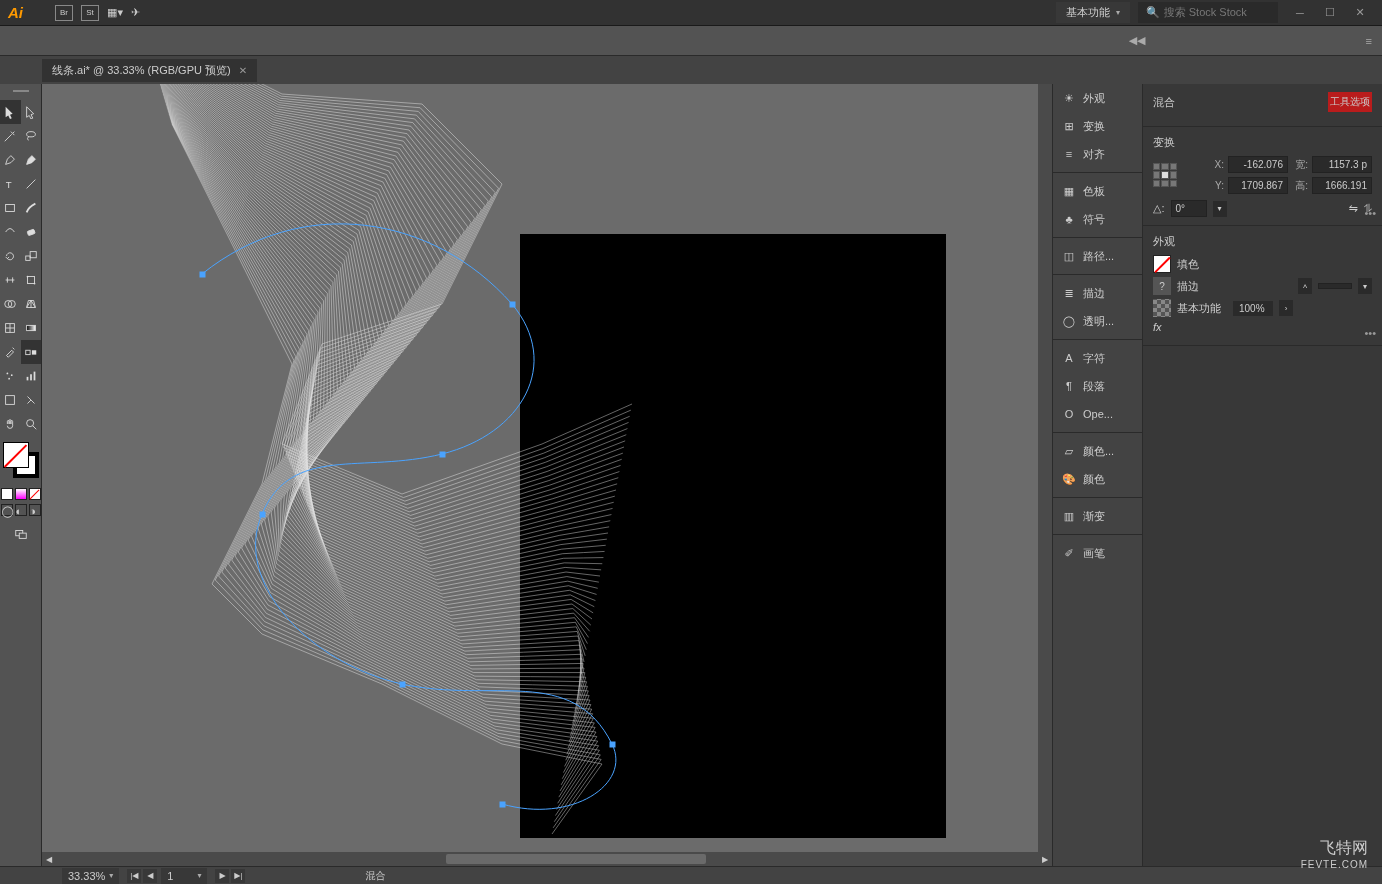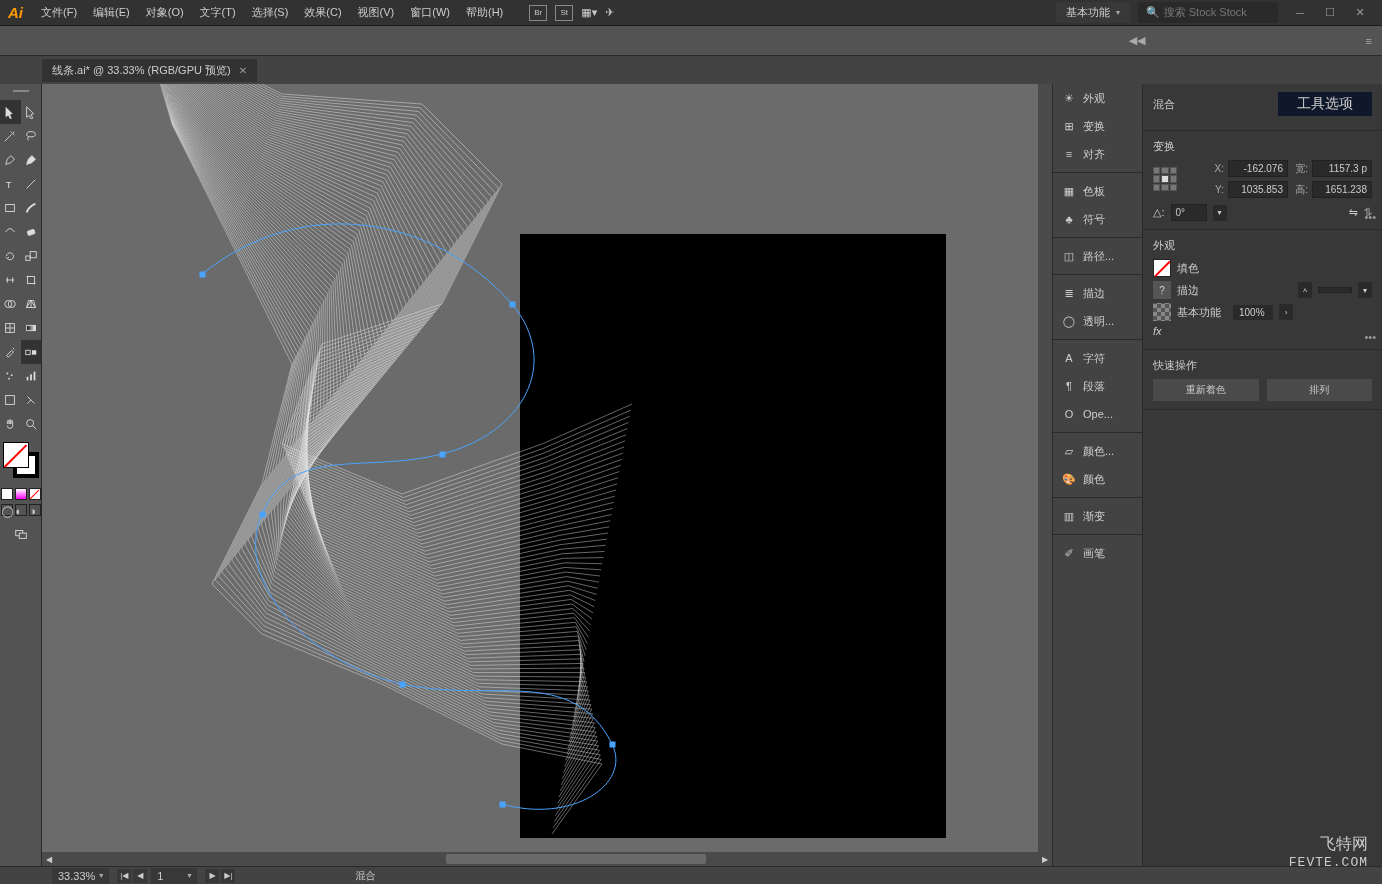--- a/index.html
+++ b/index.html
@@ -42,69 +42,58 @@
 .dock{width:90px;background:#434343;border-left:1px solid #2a2a2a;display:flex;flex-direction:column}
 .dock-item{height:24px;display:flex;align-items:center;gap:6px;padding:0 8px;cursor:pointer;margin:2px 0}
 .dock-sep{height:1px;background:#2a2a2a;margin:4px 0}
 .dock-icon{width:16px;height:16px;display:flex;align-items:center;justify-content:center}
 .props{width:240px;background:#383838;border-left:1px solid #2a2a2a;display:flex;flex-direction:column}
 .prop-tabs{display:flex;height:26px;background:#323232;align-items:center}
 .ptab{padding:5px 10px;color:#999;cursor:pointer}
 .ptab.active{background:#383838;color:#ddd}
 .section{padding:8px 10px;border-bottom:1px solid #2a2a2a}
 .sec-head{font-size:11px;color:#aaa;margin-bottom:6px;display:flex;justify-content:space-between;align-items:center}
-.toolopt-btn{background:#0f172a;padding:3px 19px;font-size:14px;cursor:pointer}
+.toolopt-btn{background:#b91c1c;padding:3px 2px;font-size:10px;cursor:pointer}
 .xform-grid{display:grid;grid-template-columns:auto 26px 60px 16px 60px;gap:4px;align-items:center}
 .ref-point{width:24px;height:24px;display:grid;grid-template-columns:repeat(3,1fr);grid-template-rows:repeat(3,1fr);gap:1px;grid-row:span 2}
 .ref-dot{background:#777;border:1px solid #555}
 .lbl{font-size:10px;color:#aaa;text-align:right}
 .num-field{background:#2a2a2a;border:1px solid #222;padding:2px 4px;font-size:10px;text-align:right;width:60px}
 .rot-row{display:flex;align-items:center;gap:6px;margin-top:6px}
 .rot-field{background:#2a2a2a;border:1px solid #222;padding:2px 4px;width:36px;font-size:10px}
 .dd-arrow{width:14px;height:16px;background:#2a2a2a;display:flex;align-items:center;justify-content:center;font-size:8px}
 .more{position:absolute;right:6px;color:#999}
 .appear-row{display:flex;align-items:center;gap:6px;margin-bottom:4px}
 .fill-sw{width:18px;height:18px;background:#fff;position:relative;border:1px solid #222}
 .fill-sw .diag{position:absolute;width:130%;height:2px;background:red;transform:rotate(-45deg);top:50%;left:-15%}
 .unk-sw{width:18px;height:18px;background:#555;display:flex;align-items:center;justify-content:center;font-size:10px}
 .opac-field{background:#2a2a2a;padding:2px 6px;font-size:10px;width:40px;display:inline-block}
 .quick-btns{display:flex;gap:8px;margin-top:6px}
 .qbtn{flex:1;background:#4a4a4a;padding:4px 0;text-align:center;font-size:10px;cursor:pointer}
 .status{position:absolute;bottom:0;left:0;right:0;height:18px;background:#434343;display:flex;align-items:center;border-top:1px solid #2a2a2a}
 .status-left{width:42px}
-.zoom-dd{background:#383838;padding:2px 6px;margin-left:10px;display:flex;align-items:center;gap:4px}
+.zoom-dd{background:#383838;padding:2px 6px;margin-left:20px;display:flex;align-items:center;gap:4px}
 .nav-arrows{display:flex;gap:2px;margin-left:8px}
 .nav-btn{width:14px;height:14px;background:#383838;display:flex;align-items:center;justify-content:center;font-size:8px}
 .artb-dd{background:#383838;padding:2px 6px;margin-left:4px;display:flex;align-items:center;gap:4px}
 .status-tool{margin-left:120px;font-size:10px}
 .scrollbar-h{position:absolute;bottom:18px;left:42px;right:330px;height:14px;background:#4a4a4a;display:flex;align-items:center}
 .scroll-thumb{position:absolute;left:40%;width:260px;height:10px;background:#6a6a6a;border-radius:2px}
 .scroll-arr{width:14px;height:14px;display:flex;align-items:center;justify-content:center;font-size:8px}
 .scrollbar-v{position:absolute;right:330px;top:84px;bottom:32px;width:14px;background:#4a4a4a}
 .watermark{position:absolute;right:14px;bottom:14px;text-align:right;color:#ddd;z-index:10}
 .watermark .cn{font-size:16px}
-.watermark .en{font-size:13px;letter-spacing:1px;font-family:Liberation Mono, monospace}
+.watermark .en{font-size:10px;letter-spacing:1px;font-family:Liberation Sans, sans-serif}
 .chev{font-size:8px;color:#aaa}
 </style>
 </head>
 <body>
 
 <div class="topbar">
   <span class="logo">Ai</span>
-  <div class="menu">
-    <span>文件(F)</span>
-    <span>编辑(E)</span>
-    <span>对象(O)</span>
-    <span>文字(T)</span>
-    <span>选择(S)</span>
-    <span>效果(C)</span>
-    <span>视图(V)</span>
-    <span>窗口(W)</span>
-    <span>帮助(H)</span>
-  </div>
   <div class="top-icons">
     <span class="icon-box">Br</span>
     <span class="icon-box">St</span>
     <span>▦▾</span>
     <span>✈</span>
   </div>
   <div class="top-right">
     <div class="workspace-dd">
         <span>基本功能</span>
         <span class="chev">▾</span>
@@ -536,23 +525,23 @@
             <div class="ref-dot"></div>
           <div class="ref-dot"></div>
             <div class="ref-dot"></div>
             <div class="ref-dot"></div>
         </div>
         <span class="lbl">X:</span>
           <div class="num-field">-162.076</div>
         <span class="lbl">宽:</span>
           <div class="num-field">1157.3 p</div>
         <span class="lbl">Y:</span>
-          <div class="num-field">1035.853</div>
+          <div class="num-field">1709.867</div>
         <span class="lbl">高:</span>
-          <div class="num-field">1651.238</div>
+          <div class="num-field">1666.191</div>
       </div>
       <div class="rot-row">
         <span>△:</span>
         <div class="rot-field">0°</div>
         <div class="dd-arrow">▾</div>
         <span style="margin-left:auto">⇋</span>
         <span>⥮</span>
       </div>
       <span class="more" style="bottom:6px">•••</span>
     </div>
@@ -579,29 +568,20 @@
           <div class="unk-sw" style="background:repeating-conic-gradient(#888 0 25%,#555 0 50%) 0/8px 8px"></div>
           <span>基本功能</span>
           <span class="opac-field" style="margin-left:6px">100%</span>
           <span class="dd-arrow">›</span>
         </div>
       <div class="appear-row">
           <span style="font-style:italic">fx</span>
         </div>
       <span class="more" style="bottom:6px">•••</span>
     </div>
-    <div class="section">
-      <div class="sec-head">
-          <span>快速操作</span>
-        </div>
-      <div class="quick-btns">
-        <div class="qbtn">重新着色</div>
-        <div class="qbtn">排列</div>
-      </div>
-    </div>
   </div>
 </div>
 
 <div class="scrollbar-v"></div>
 <div class="scrollbar-h">
   <div class="scroll-arr">◀</div>
   <div class="scroll-thumb"></div>
   <div class="scroll-arr" style="margin-left:auto">▶</div>
 </div>
 

